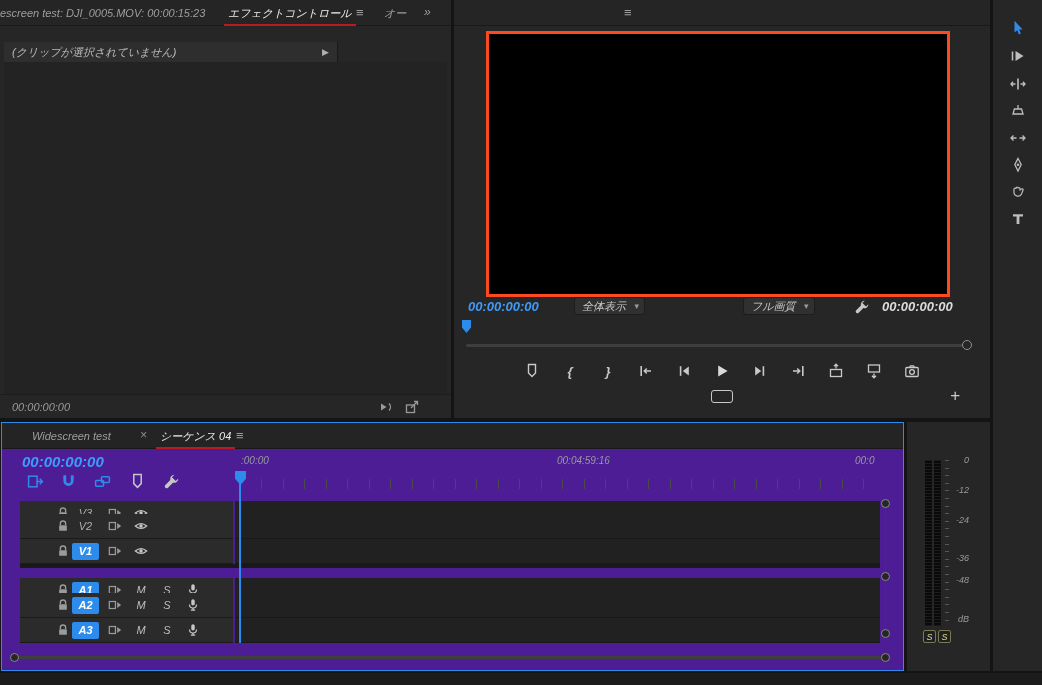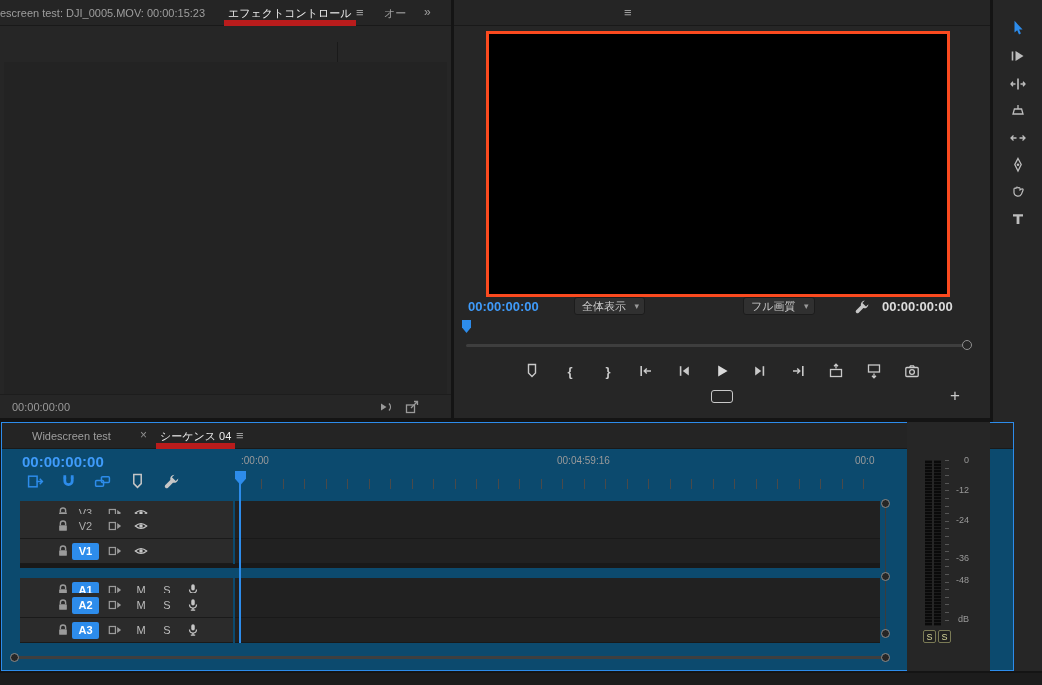--- a/index.html
+++ b/index.html
@@ -1,35 +1,35 @@
 <!DOCTYPE html>
 <html><head>
 <meta charset="utf-8">
 <style>
   html,body{margin:0;padding:0;background:#101010;}
   *{box-sizing:border-box;}
   #app{
     position:relative;width:1042px;height:685px;overflow:hidden;
     background:#141414;
     font-family:"Liberation Sans","DejaVu Sans",sans-serif;
-    color:#c8c8c8;font-size:11px;
+    color:#c8c8c8;font-size:11px;font-style:italic;
     -webkit-font-smoothing:antialiased;
   }
   .panel{position:absolute;background:#262626;overflow:hidden;}
   #ec-panel{left:0;top:0;width:451px;height:418px;}
   #prog-panel{left:454px;top:0;width:536px;height:418px;}
   #tools-panel{left:993px;top:0;width:49px;height:671px;}
-  #tl-panel{left:1px;top:422px;width:1013px;height:249px;border:1px solid #2d8ceb;background:#0c4a6e;}
+  #tl-panel{left:1px;top:422px;width:903px;height:249px;border:1px solid #2d8ceb;background:#4c1d95;}
   #meters-panel{left:907px;top:422px;width:83px;height:249px;}
   #statusbar{position:absolute;left:0;top:673px;width:1042px;height:12px;background:#1c1c1c;}
 
   
   .tabbar{position:absolute;left:0;top:0;right:0;height:26px;background:#252525;border-bottom:1px solid #191919;}
   .tab{position:absolute;top:0;height:26px;line-height:26px;color:#9e9e9e;white-space:nowrap;cursor:default;}
-  .tab.active{color:#ececec;border-bottom:6px solid #b91c1c;}
+  .tab.active{color:#ececec;border-bottom:2px solid #b91c1c;}
   .pmenu{position:absolute;top:0;height:26px;line-height:25px;color:#9e9e9e;font-size:13px;}
   .overflow-ch{position:absolute;top:0;height:26px;line-height:25px;color:#9e9e9e;font-size:12px;letter-spacing:-1px;}
   .close-x{position:absolute;top:0;height:26px;line-height:25px;color:#8f8f8f;font-size:12px;}
 
   
   .ec-header{position:absolute;left:4px;top:42px;width:333px;height:20px;background:#2e2e2e;line-height:20px;color:#b9b9b9;}
   .ec-header .msg{padding-left:8px;}
   .ec-collapse{position:absolute;right:8px;top:0;color:#b0b0b0;font-size:9px;line-height:20px;}
   .ec-divider{position:absolute;left:337px;top:42px;width:1px;height:352px;background:#1a1a1a;}
   .ec-body{position:absolute;left:4px;top:62px;width:443px;height:332px;background:#232323;}
@@ -102,20 +102,24 @@
 <div id="app">
 
   <div class="panel" id="ec-panel">
     <div class="tabbar">
       <div class="tab" style="left:0;">escreen test: DJI_0005.MOV: 00:00:15:23</div>
       <div class="tab active" style="left:224px;padding:0 4px;">エフェクトコントロール</div>
       <div class="pmenu" style="left:356px;">≡</div>
       <div class="tab" style="left:384px;">オー</div>
       <div class="overflow-ch" style="left:424px;">»</div>
     </div>
+    <div class="ec-header">
+      <span class="msg">(クリップが選択されていません)</span>
+      <span class="ec-collapse">▶</span>
+    </div>
     <div class="ec-divider"></div>
     <div class="ec-body"></div>
     <div class="ec-footer">
       <span class="ec-tc">00:00:00:00</span>
       <span class="ec-ic" style="left:378px;">
         <svg viewBox="0 0 16 16">
             <path d="M3 4.5 v7 l5.5-3.5 Z" fill="#9a9a9a"></path>
             <path d="M11 4.5 a5 5 0 0 1 0 7" fill="none" stroke="#9a9a9a" stroke-width="1.3"></path>
           </svg>
       </span>

